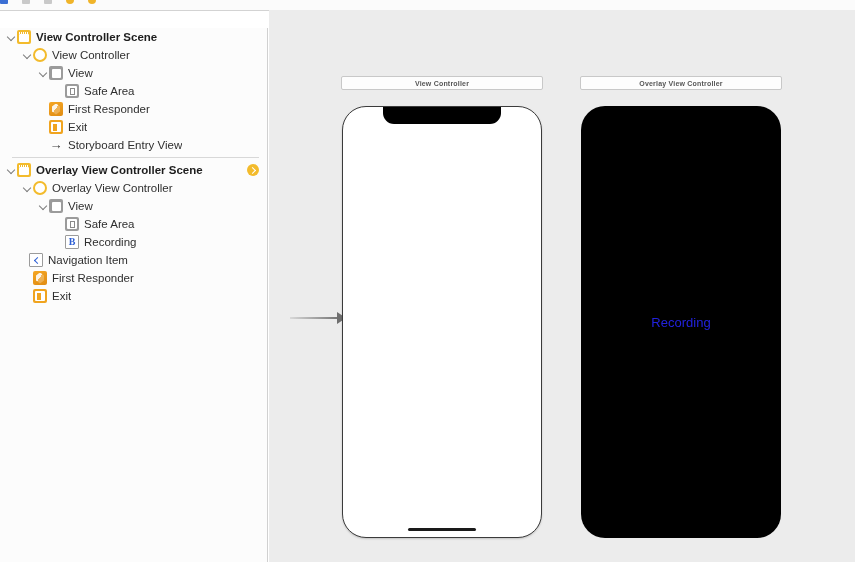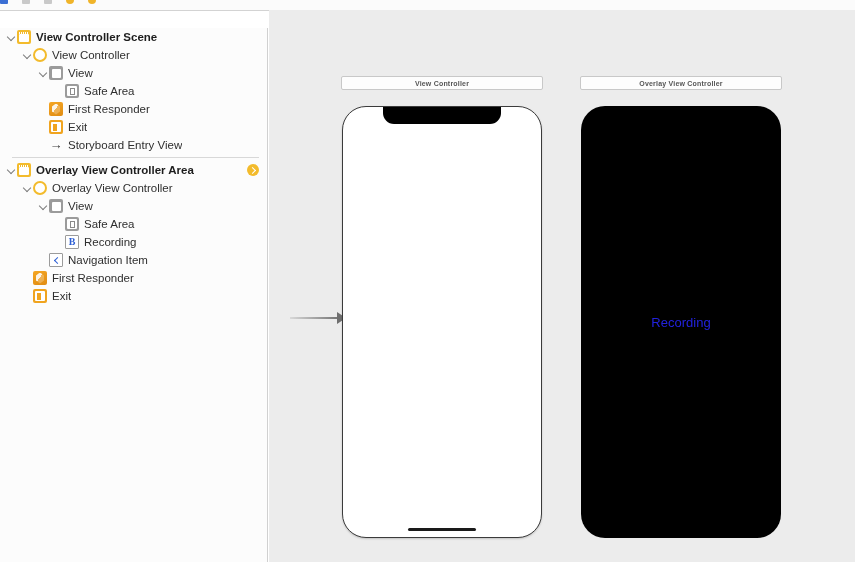--- a/index.html
+++ b/index.html
@@ -381,21 +381,21 @@
         </div>
         <div class="row" style="padding-left: 38px;">
           <span class="twisty"></span>
           <span class="ico ico-entry">→</span>
           <span class="label">Storyboard Entry View</span>
         </div>
         <div class="separator"></div>
         <div class="row scene" style="padding-left: 6px;">
           <span class="twisty open"></span>
           <span class="ico ico-scene"></span>
-          <span class="label">Overlay View Controller Area</span>
+          <span class="label">Overlay View Controller Scene</span>
           <span class="badge-segue"></span>
         </div>
         <div class="row" style="padding-left: 22px;">
           <span class="twisty open"></span>
           <span class="ico ico-vc"></span>
           <span class="label">Overlay View Controller</span>
         </div>
         <div class="row" style="padding-left: 38px;">
           <span class="twisty open"></span>
           <span class="ico ico-view"></span>
@@ -404,21 +404,21 @@
         <div class="row" style="padding-left: 54px;">
           <span class="twisty"></span>
           <span class="ico ico-safe"></span>
           <span class="label">Safe Area</span>
         </div>
         <div class="row" style="padding-left: 54px;">
           <span class="twisty"></span>
           <span class="ico ico-btn">B</span>
           <span class="label">Recording</span>
         </div>
-        <div class="row" style="padding-left: 38px;">
+        <div class="row" style="padding-left: 18px;">
           <span class="twisty"></span>
           <span class="ico ico-nav"></span>
           <span class="label">Navigation Item</span>
         </div>
         <div class="row" style="padding-left: 22px;">
           <span class="twisty"></span>
           <span class="ico ico-fr"></span>
           <span class="label">First Responder</span>
         </div>
         <div class="row" style="padding-left: 22px;">

